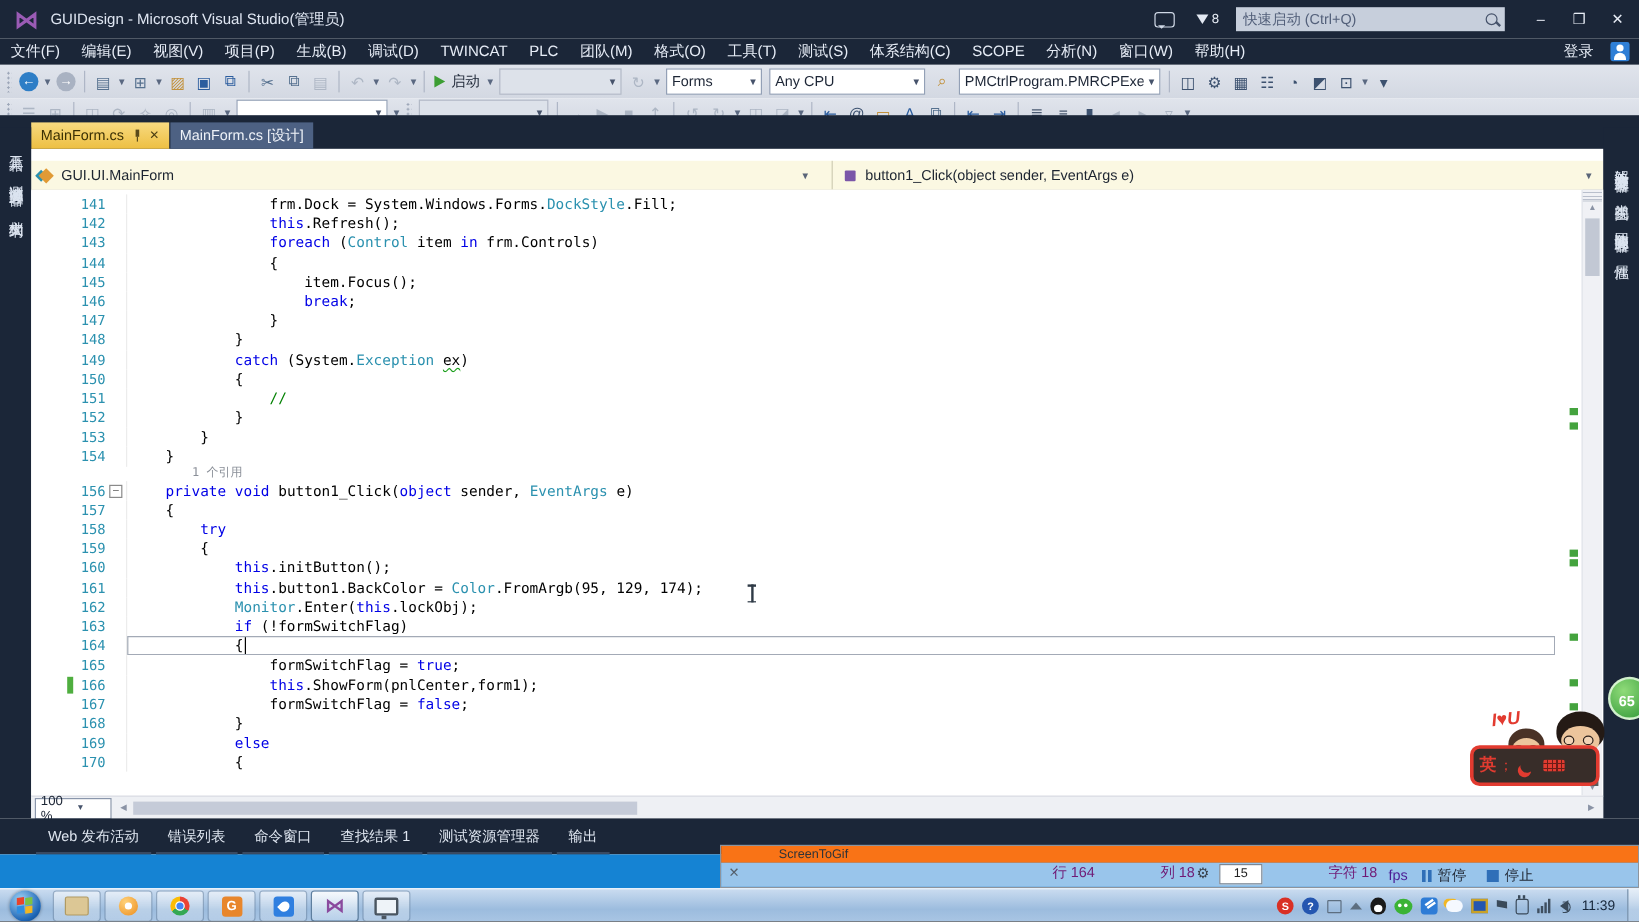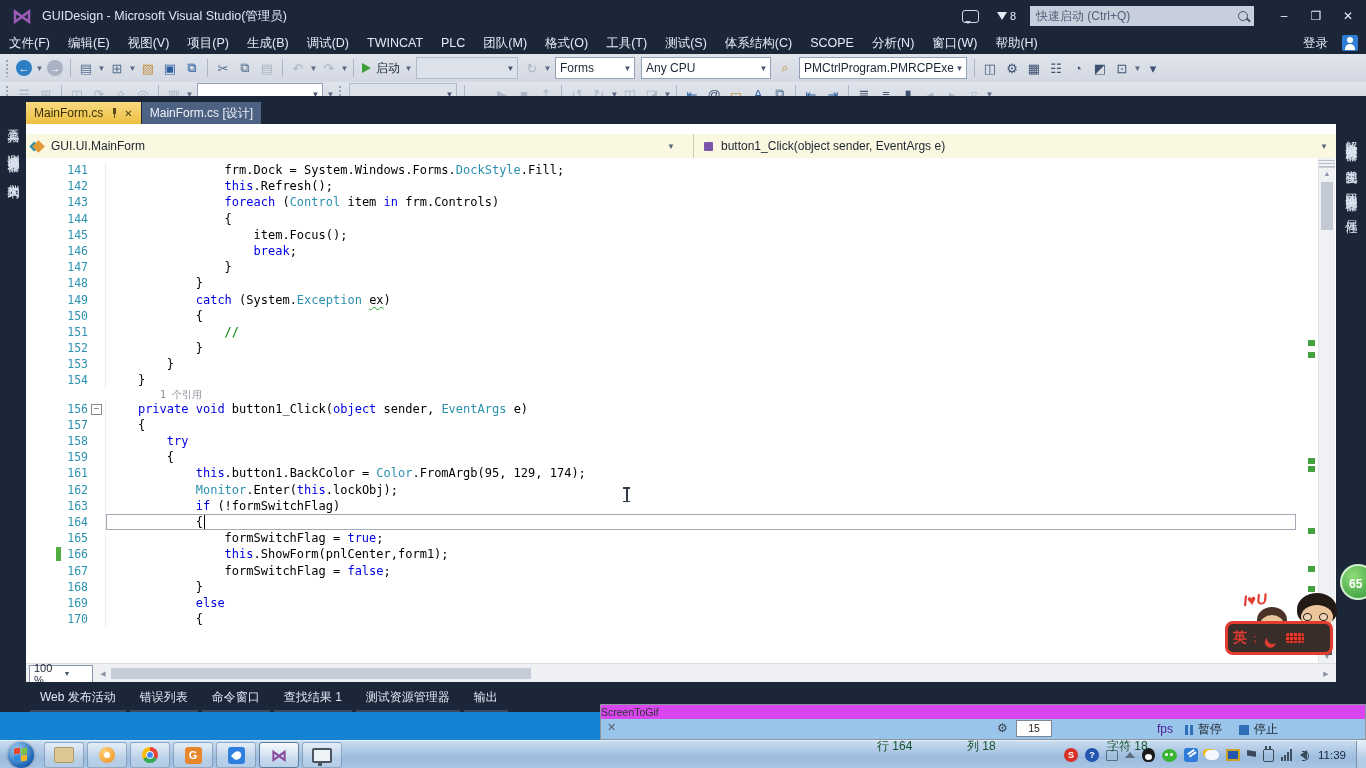--- a/index.html
+++ b/index.html
@@ -127,24 +127,24 @@
   #hthumb{position:absolute;left:14px;top:2px;width:420px;height:11px;background:#c5cbd8;}
 
   
   #panelrow{left:0;top:682px;width:1366px;height:30px;background:#1b2638;display:flex;align-items:flex-start;padding-left:30px;box-sizing:border-box;}
   .ptab{color:#dfe6f0;font-size:12px;padding:7px 10px 4px 10px;margin-right:4px;border-bottom:4px solid #3a4a61;}
 
   
   #statusbar{left:0;top:712px;width:1366px;height:28px;background:#1583d3;}
   
   #stg{left:600px;top:704px;width:766px;height:36px;z-index:30;border:1px solid #8d949d;box-sizing:border-box;}
-  #stg-title{height:14px;background:#d946ef;color:#2f3338;font-size:10.5px;line-height:14px;}
+  #stg-title{height:14px;background:#f97316;color:#2f3338;font-size:10.5px;line-height:14px;padding-left:48px;}
   #stg-body{height:20px;background:rgba(160,200,236,0.95);position:relative;font-size:12px;}
   #stg-close{position:absolute;left:6px;top:2px;color:#55606c;font-size:11px;}
-  .stat-txt{position:absolute;top:19px;color:#14532d;}
+  .stat-txt{position:absolute;top:0;color:#701a75;}
   #st-line{left:276px;} #st-col{left:366px;} #st-char{left:506px;}
   #stg-gear{position:absolute;left:396px;top:2px;color:#3a424d;font-size:12px;}
   #fpsbox{position:absolute;left:415px;top:1px;width:34px;height:15px;background:#fff;border:1px solid #7c8794;color:#222;font-size:10.5px;text-align:center;line-height:15px;}
   #fpslabel{position:absolute;left:556px;top:3px;color:#4c1d95;}
   #stg-pause{position:absolute;left:584px;top:2px;display:flex;align-items:center;color:#1d2430;}
   #stg-pause .pi{width:3px;height:10px;background:#2f6fb8;margin-right:2px;}
   #stg-pause .pi2{margin-right:5px;}
   #stg-stop{position:absolute;left:638px;top:2px;display:flex;align-items:center;color:#1d2430;}
   #stg-stop .si{width:10px;height:10px;background:#2f6fb8;margin-right:5px;}
 
@@ -635,20 +635,26 @@
           <span class="codetxt"><span>        </span><span class="sk">try</span></span>
         </div>
         <div class="crow">
           <span class="m1"></span>
           <span class="lnum">159</span>
           <span class="fold"></span>
           <span class="codetxt"><span>        {</span></span>
         </div>
         <div class="crow">
           <span class="m1"></span>
+          <span class="lnum">160</span>
+          <span class="fold"></span>
+          <span class="codetxt"><span>            </span><span class="sk">this</span><span>.initButton();</span></span>
+        </div>
+        <div class="crow">
+          <span class="m1"></span>
           <span class="lnum">161</span>
           <span class="fold"></span>
           <span class="codetxt"><span>            </span><span class="sk">this</span><span>.button1.BackColor = </span><span class="st">Color</span><span>.FromArgb(95, 129, 174);</span></span>
         </div>
         <div class="crow">
           <span class="m1"></span>
           <span class="lnum">162</span>
           <span class="fold"></span>
           <span class="codetxt"><span>            </span><span class="st">Monitor</span><span>.Enter(</span><span class="sk">this</span><span>.lockObj);</span></span>
         </div>

